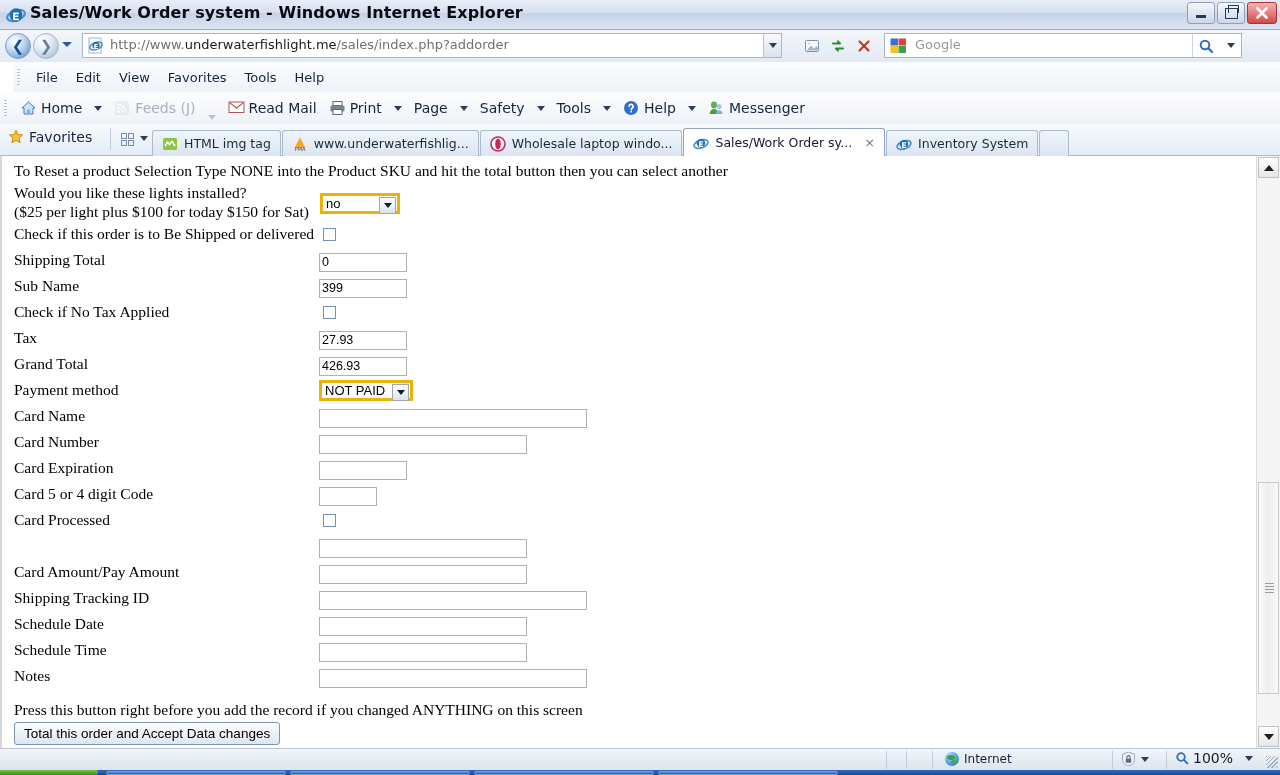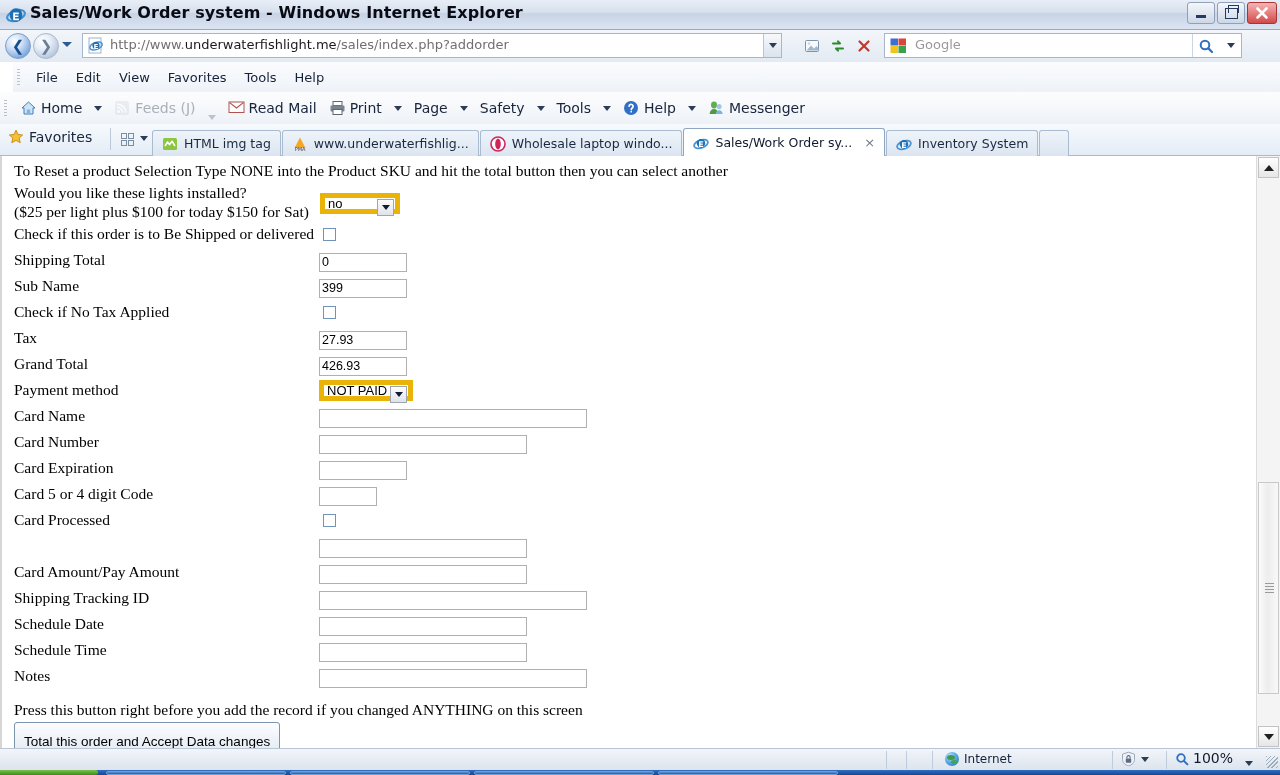--- a/index.html
+++ b/index.html
@@ -186,40 +186,40 @@
     border:1px solid #b0b0b0;background:#fff;height:19px;
     font-family:"Liberation Sans", sans-serif;font-size:12.5px;color:#000;
     padding:0 2px;box-sizing:border-box;outline:none;
   }
   .chk{
     width:13px;height:13px;border:1px solid #7094b8;background:#fff;
     box-sizing:border-box;display:inline-block;
     box-shadow:inset 0 0 0 1px #ffffff;
   }
   .sel{
-    position:relative;border:5px solid #eab308;background:#fff;height:21px;
+    position:relative;border:3px solid #eab308;background:#fff;height:21px;
     box-sizing:border-box;display:inline-flex;align-items:center;
     font-family:"Liberation Sans", sans-serif;font-size:13px;color:#000;
   }
   .sel .sv{padding:0 3px;white-space:nowrap;}
   .sel .sbtn{
     position:absolute;right:1px;top:1px;width:17px;height:17px;
     background:linear-gradient(to bottom,#fdfdfd,#dfe3e9);
     border:1px solid #9fa6b1;box-sizing:border-box;
     display:flex;align-items:center;justify-content:center;
   }
   .sel .sbtn i{width:0;height:0;border-left:4px solid transparent;border-right:4px solid transparent;border-top:5px solid #0d1d33;}
 
   .notetext{margin:10px 0 3px 2px;line-height:18px;white-space:nowrap;}
   .totalbtn{
     margin-left:2px;
     font-family:"Liberation Sans", sans-serif;font-size:13.5px;color:#000;
     background:linear-gradient(to bottom,#fcfdfe,#dde6f2);
     border:1px solid #7e93ad;border-radius:3px;
-    padding:11px 9px;box-sizing:border-box;
+    padding:3px 9px;box-sizing:border-box;
   }
 
   
   .vscroll{
     position:absolute;right:0;top:156px;width:24px;height:592px;
     background:#f4f4f4;border-left:1px solid #dcdcdc;box-sizing:border-box;
   }
   .sb-btn{
     position:absolute;left:1px;width:21px;height:21px;
     background:linear-gradient(to bottom,#fefefe,#e6e6e6);
@@ -246,21 +246,21 @@
   }
   .sb-sep{position:absolute;top:2px;width:1px;height:18px;background:#bfcada;}
   .zone{position:absolute;left:945px;top:3px;display:flex;align-items:center;gap:5px;}
   .globe{width:14px;height:14px;border-radius:50%;
     background:radial-gradient(circle at 35% 30%,#bfe6ff 0%,#5fb0e8 40%,#1a6fad 100%);
     position:relative;overflow:hidden;}
   .globe:after{content:"";position:absolute;left:2px;top:3px;width:8px;height:5px;background:#3f9a4a;border-radius:50%;}
   .globe:before{content:"";position:absolute;left:6px;top:8px;width:6px;height:4px;background:#47a353;border-radius:50%;}
   .protbtn{position:absolute;left:1120px;top:2px;display:flex;align-items:center;gap:4px;}
   .lockshield{width:17px;height:16px;position:relative;}
-  .zoomlvl{position:absolute;left:1175px;top:1px;display:flex;align-items:flex-end;gap:4px;
+  .zoomlvl{position:absolute;left:1175px;top:1px;display:flex;align-items:center;gap:4px;
     font-size:14px;color:#101a2c;}
   .zmag{width:14px;height:14px;position:relative;}
   .grip{position:absolute;right:2px;bottom:2px;width:12px;height:12px;
     background-image:repeating-linear-gradient(135deg,#9fabbb 0 1px,transparent 1px 3px);}
 
   
   .taskbar{
     position:absolute;left:0;top:770px;width:1280px;height:5px;
     background:linear-gradient(to bottom,#2f6fc4,#15488f);
   }

